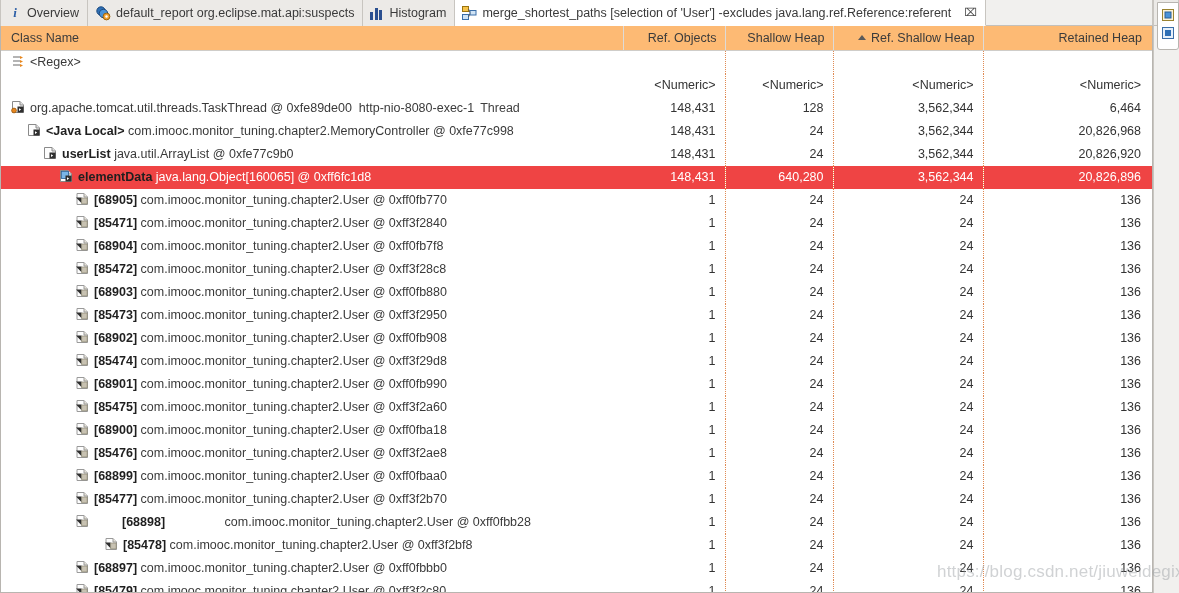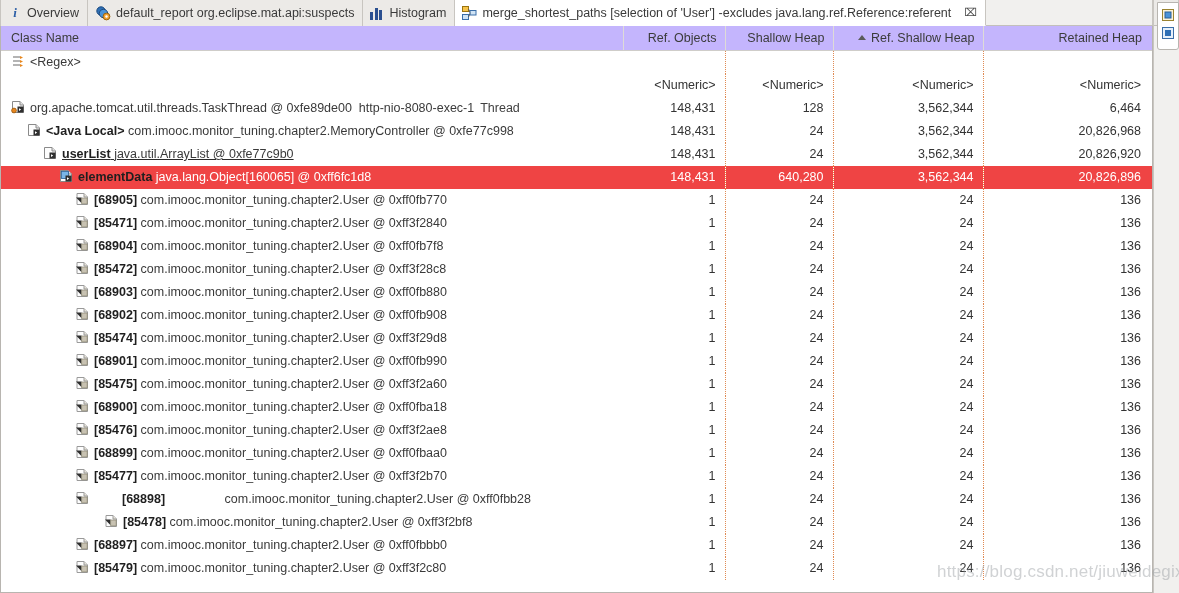--- a/index.html
+++ b/index.html
@@ -102,21 +102,21 @@
   table.tree {
     border-collapse: collapse;
     width: 1151px;
     table-layout: fixed;
   }
   table.tree th {
     height: 24px;
     font-weight: normal;
     font-size: 12.5px;
     color: #3b3b3b;
-    background: #c4b5fd;
+    background: #fdba74;
     border-bottom: 1px solid #cfcdc9;
     border-right: 1px solid #dedbd7;
     padding: 0 8px;
     box-sizing: border-box;
     white-space: nowrap;
   }
   table.tree th.c-name { text-align: left; padding-left: 10px; }
   table.tree th.num { text-align: right; margin-top: 28px; }
   table.tree th.last { border-right: none; padding-right: 10px; }
   .sort-caret {
@@ -332,21 +332,21 @@
                     <path d="M8 8.2 l2.2 1.4 -2.2 1.4 z" fill="#ffffff"></path>
                   </svg></span><span class="cls-bold">&lt;Java Local&gt;</span>&nbsp;<span class="cls-suffix">com.imooc.monitor_tuning.chapter2.MemoryController @ 0xfe77c998</span></div>
             </td>
             <td class="num">148,431</td>
             <td class="num">24</td>
             <td class="num">3,562,344</td>
             <td class="num last">20,826,968</td>
           </tr>
           <tr>
             <td class="c-name">
-              <div class="cell-inner" style="padding-left: 42px; text-decoration: underline;"><span class="nico"><svg width="15" height="14" viewBox="0 0 15 14">
+              <div class="cell-inner" style="padding-left: 42px;"><span class="nico"><svg width="15" height="14" viewBox="0 0 15 14">
                     <path d="M1.5 1.5 H9 L12.5 5 V12.5 H1.5 Z" fill="#fdfdfd" stroke="#8a8a8a" stroke-width="1"></path>
                     <path d="M9 1.5 V5 H12.5" fill="#e4e4e4" stroke="#8a8a8a" stroke-width="1"></path>
                     <path d="M6.5 6.5 H12.5 V12.5 H6.5 Z" fill="#2f2f2f"></path>
                     <path d="M8 8.2 l2.2 1.4 -2.2 1.4 z" fill="#ffffff"></path>
                   </svg></span><span class="cls-bold">userList</span>&nbsp;<span class="cls-suffix">java.util.ArrayList @ 0xfe77c9b0</span></div>
             </td>
             <td class="num">148,431</td>
             <td class="num">24</td>
             <td class="num">3,562,344</td>
             <td class="num last">20,826,920</td>
@@ -423,20 +423,34 @@
             <td class="num last">136</td>
           </tr>
           <tr>
             <td class="c-name">
               <div class="cell-inner" style="padding-left: 74px;"><span class="nico"><svg width="15" height="14" viewBox="0 0 15 14">
                     <path d="M2 1.5 H9 L12.5 5 V12.5 H2 Z" fill="#fdfdfd" stroke="#9a9a9a" stroke-width="1"></path>
                     <path d="M9 1.5 V5 H12.5" fill="#e8e4d8" stroke="#9a9a9a" stroke-width="1"></path>
                     <path d="M1 5.5 L6.6 5.5 L6.6 11.2 Z" fill="#2f2f2f"></path>
                     <path d="M6.6 6 H12.2 V11.8 H6.6 Z" fill="#c8c2b2" stroke="#8a8570" stroke-width="0.7"></path>
                   </svg></span><span class="cls-bold">[68903]</span>&nbsp;<span class="cls-suffix">com.imooc.monitor_tuning.chapter2.User @ 0xff0fb880</span></div>
+            </td>
+            <td class="num">1</td>
+            <td class="num">24</td>
+            <td class="num">24</td>
+            <td class="num last">136</td>
+          </tr>
+          <tr>
+            <td class="c-name">
+              <div class="cell-inner" style="padding-left: 74px;"><span class="nico"><svg width="15" height="14" viewBox="0 0 15 14">
+                    <path d="M2 1.5 H9 L12.5 5 V12.5 H2 Z" fill="#fdfdfd" stroke="#9a9a9a" stroke-width="1"></path>
+                    <path d="M9 1.5 V5 H12.5" fill="#e8e4d8" stroke="#9a9a9a" stroke-width="1"></path>
+                    <path d="M1 5.5 L6.6 5.5 L6.6 11.2 Z" fill="#2f2f2f"></path>
+                    <path d="M6.6 6 H12.2 V11.8 H6.6 Z" fill="#c8c2b2" stroke="#8a8570" stroke-width="0.7"></path>
+                  </svg></span><span class="cls-bold">[85473]</span>&nbsp;<span class="cls-suffix">com.imooc.monitor_tuning.chapter2.User @ 0xff3f2950</span></div>
             </td>
             <td class="num">1</td>
             <td class="num">24</td>
             <td class="num">24</td>
             <td class="num last">136</td>
           </tr>
           <tr>
             <td class="c-name">
               <div class="cell-inner" style="padding-left: 74px;"><span class="nico"><svg width="15" height="14" viewBox="0 0 15 14">
                     <path d="M2 1.5 H9 L12.5 5 V12.5 H2 Z" fill="#fdfdfd" stroke="#9a9a9a" stroke-width="1"></path>

